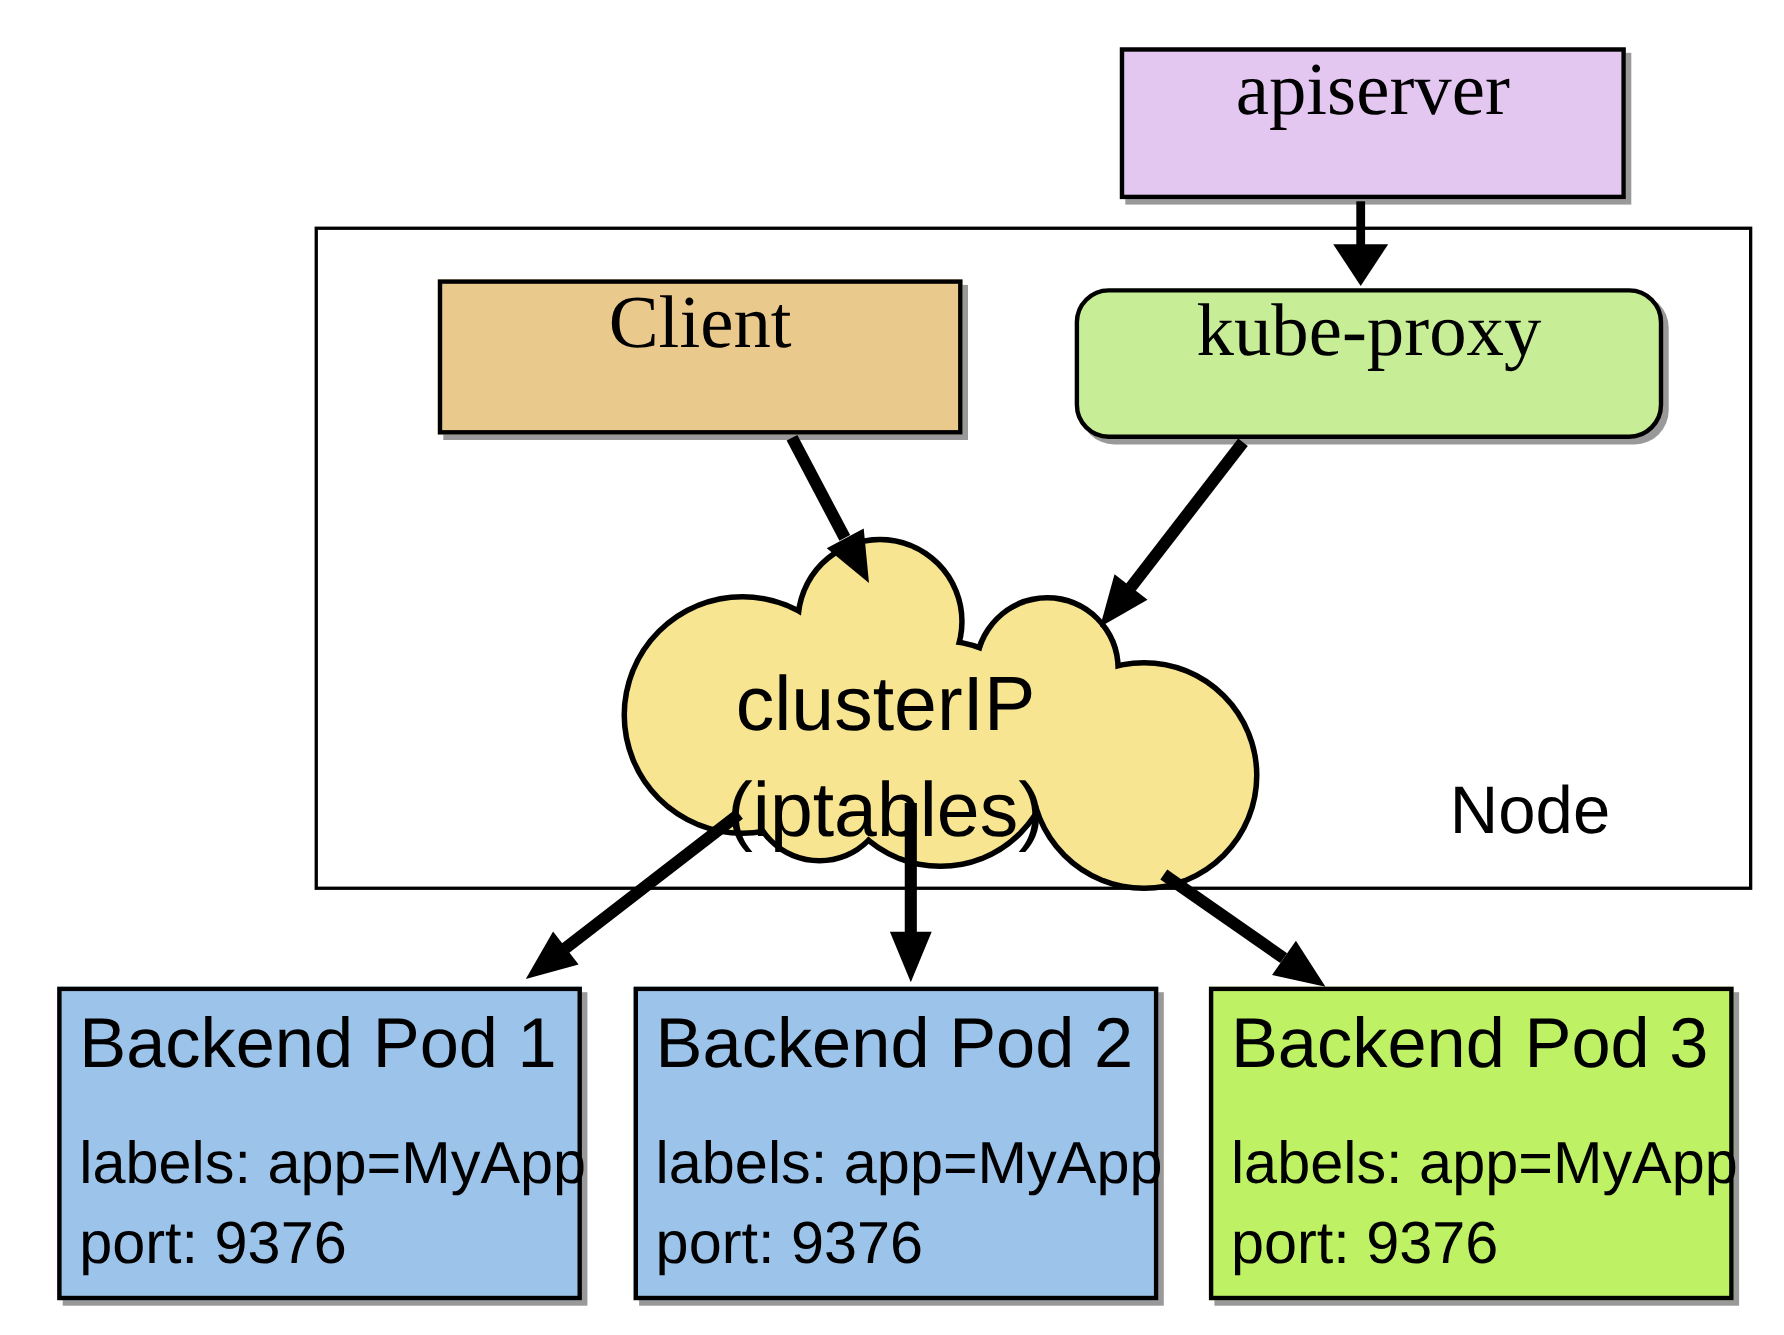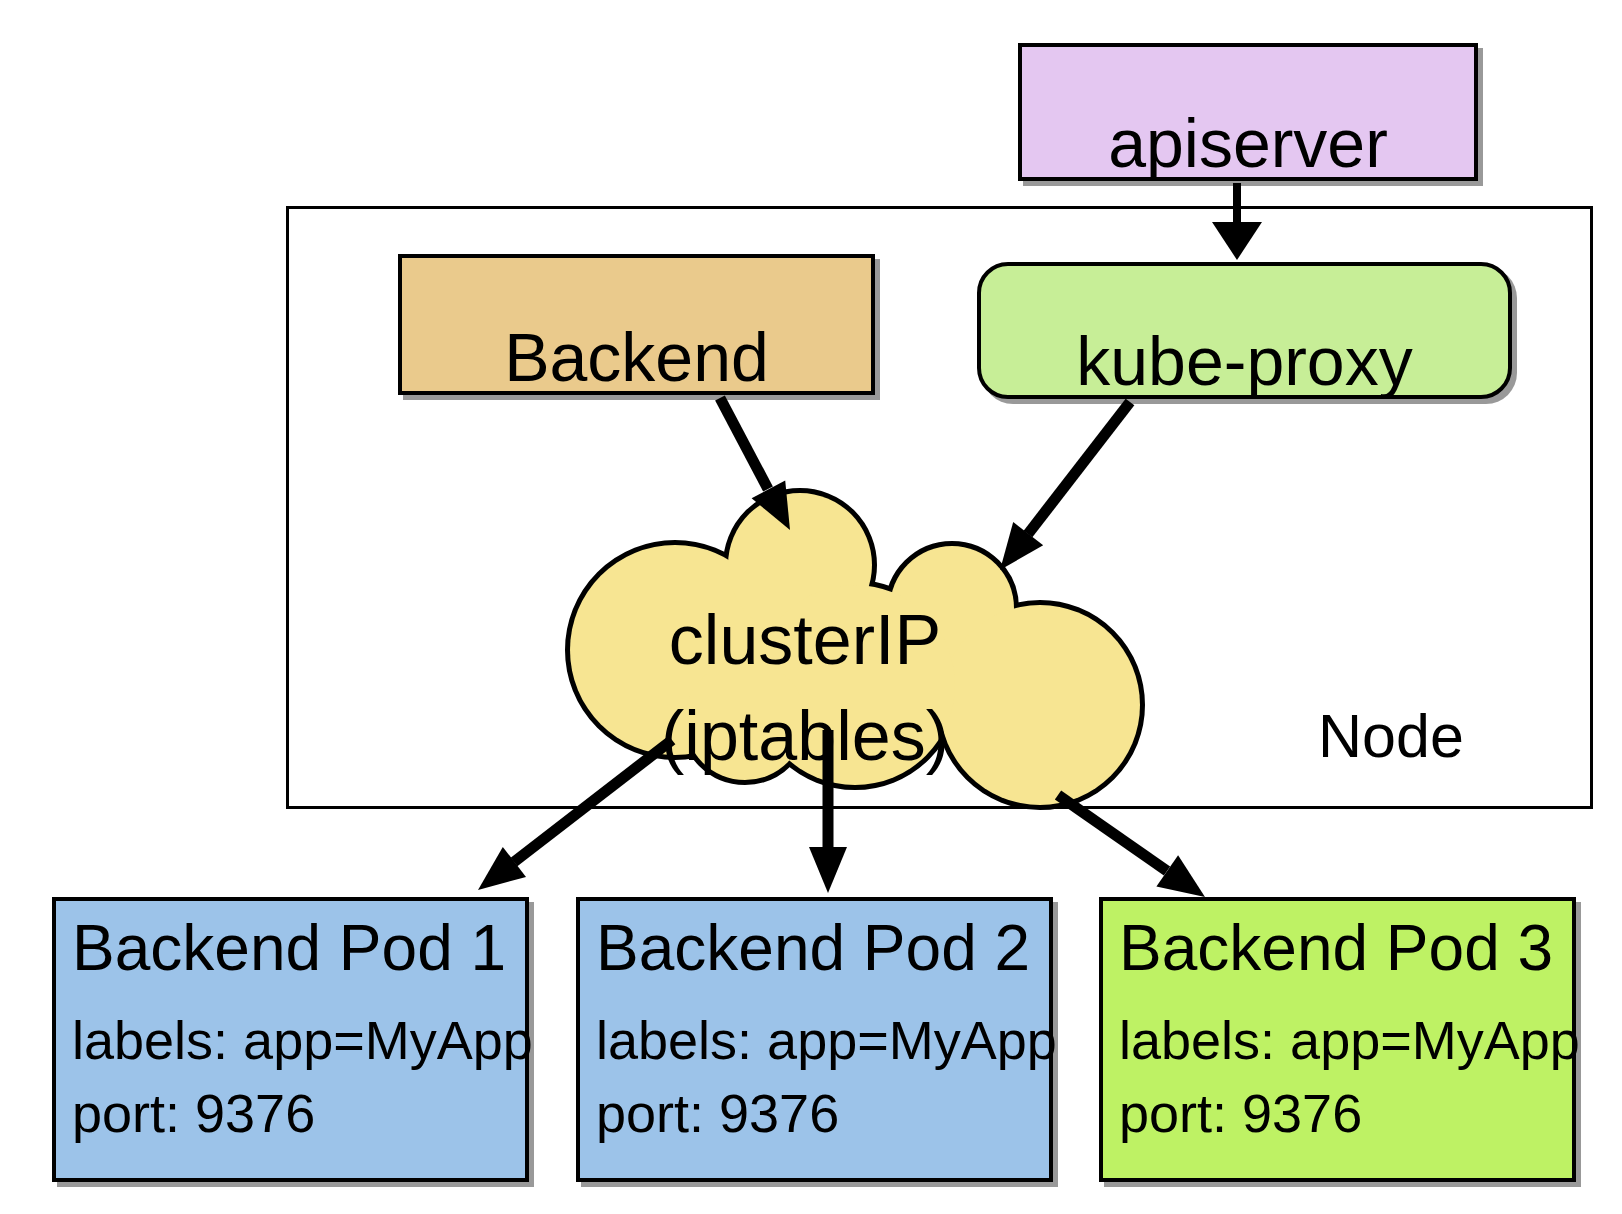--- a/index.html
+++ b/index.html
@@ -1,22 +1,22 @@
 <!DOCTYPE html>
 <html><head>
 <meta charset="utf-8">
 <style>
   html,body{margin:0;padding:0;background:#ffffff;}
   #stage{
     position:relative;width:1622px;height:1214px;background:#ffffff;overflow:hidden;
     font-family:"Liberation Sans", sans-serif;color:#000;
   }
   .rect-box{
-    position:absolute;border:4px solid #000;display:flex;align-items:flex-end;justify-content:center;
-    box-sizing:border-box;box-shadow:5px 5px 0 rgba(0,0,0,0.40);
+    position:absolute;border:4px solid #000;display:flex;align-items:flex-start;justify-content:center;
+    box-sizing:border-box;box-shadow:5px 5px 0 rgba(0,0,0,0.40);font-family:Liberation Serif, serif;
   }
   .box-label{font-size:68px;line-height:1;white-space:nowrap;}
   #node-rect{
     position:absolute;left:286px;top:206px;width:1307px;height:603px;
     border:3px solid #000;box-sizing:border-box;background:#ffffff;
   }
   #node-label{
     position:absolute;left:1318px;top:706px;width:250px;
     font-size:61px;line-height:1;white-space:nowrap;
   }
@@ -24,39 +24,39 @@
   #client-box{left:398px;top:254px;width:477px;height:141px;}
   #kube-proxy-box{left:977px;top:262px;width:535px;height:137px;}
   .pod-box{
     position:absolute;top:897px;width:477px;height:285px;border:4px solid #000;
     box-sizing:border-box;box-shadow:5px 5px 0 rgba(0,0,0,0.40);
     padding:14px 16px;display:flex;flex-direction:column;
   }
   #pod-1{left:52px;}
   #pod-2{left:576px;}
   #pod-3{left:1099px;}
-  .pod-title{font-size:64px;line-height:1.05;white-space:nowrap;margin-bottom:22px;}
+  .pod-title{font-size:64px;line-height:1.05;white-space:nowrap;margin-bottom:39px;}
   .pod-detail{font-size:54px;line-height:1.35;white-space:nowrap;}
   #arrow-layer{position:absolute;left:0;top:0;pointer-events:none;}
   .cloud-text{font-size:70px;text-anchor:middle;}
 </style>
 </head>
 <body>
 
 <div id="stage">
 
   <div id="node-rect"></div>
   <div id="node-label">Node</div>
 
   <div id="apiserver-box" class="rect-box" style="background-color: rgb(228, 199, 241);">
     <span class="box-label">apiserver</span>
   </div>
 
   <div id="client-box" class="rect-box" style="background-color: rgb(234, 202, 140);">
-    <span class="box-label">Backend</span>
+    <span class="box-label">Client</span>
   </div>
 
   <div id="kube-proxy-box" class="rect-box" style="background-color: rgb(199, 238, 151); border-radius: 31px;">
     <span class="box-label">kube-proxy</span>
   </div>
 
   <div id="pod-1" class="pod-box" style="background-color: rgb(156, 195, 233);">
     <div class="pod-title">Backend Pod 1</div>
     <div class="pod-detail">labels: app=MyApp</div>
     <div class="pod-detail">port: 9376</div>

